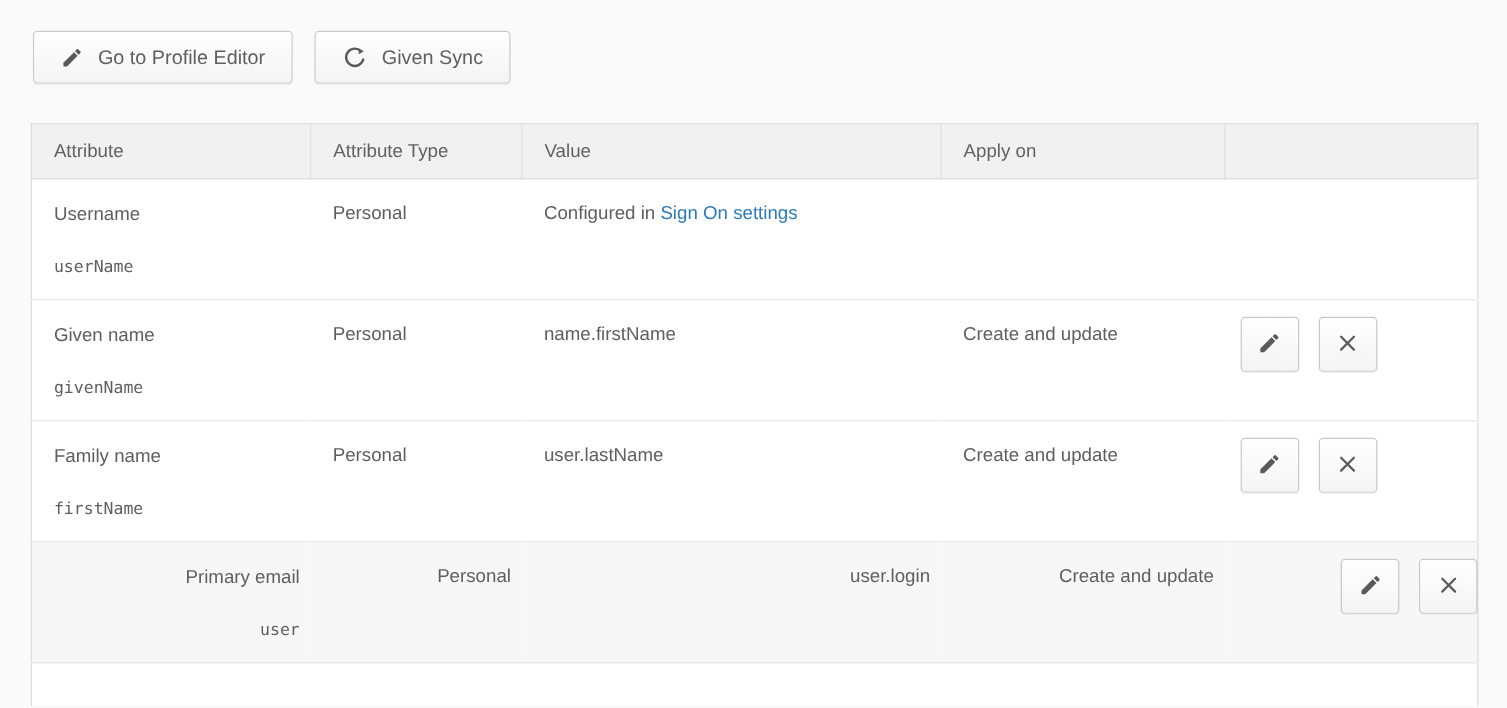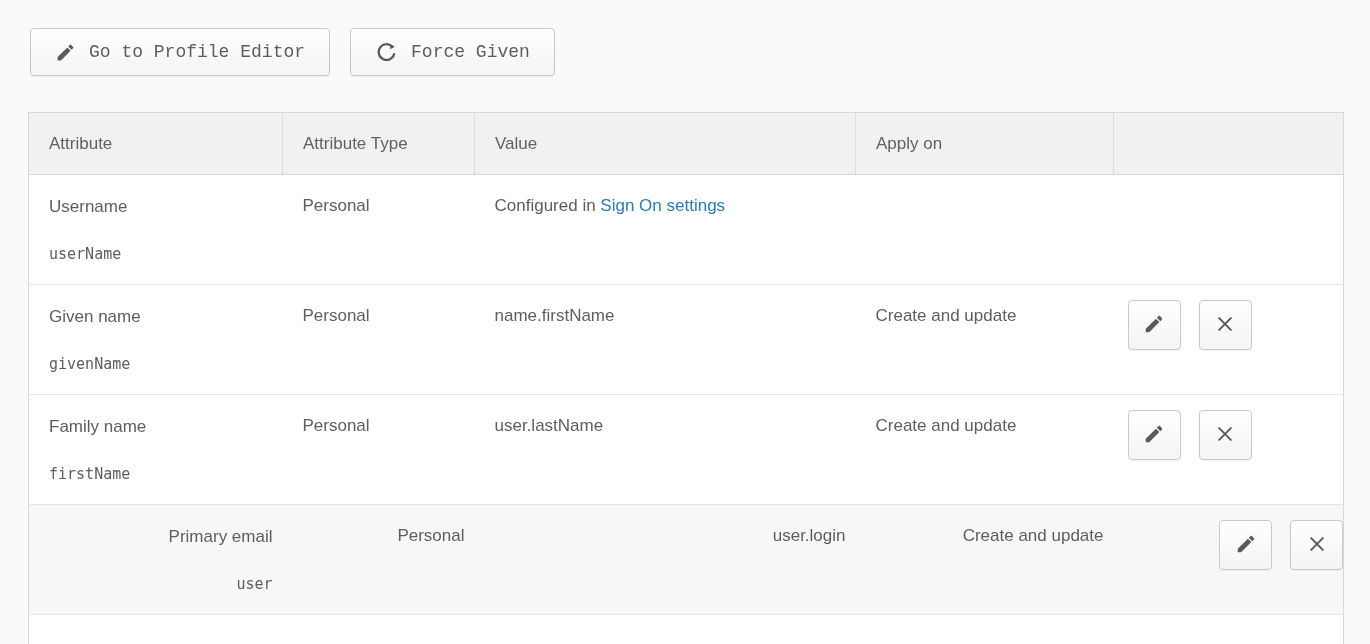--- a/index.html
+++ b/index.html
@@ -21,38 +21,38 @@
   .page{padding:28px 0 0 28px;}
 
   
   .toolbar{display:flex;gap:20px;margin-left:2px;}
   .btn{
     display:inline-flex;align-items:center;gap:13px;
     height:48px;padding:0 24px;
     background:linear-gradient(#ffffff,#f4f4f4);
     border:1px solid #c9c9c9;border-radius:4px;
     box-shadow:0 1px 1px rgba(0,0,0,0.06);
-    font-family:Liberation Mono, monospace;
+    font-family:Liberation Sans, sans-serif;
     font-size:18px;color:var(--text);
     cursor:pointer;white-space:nowrap;
   }
   .btn svg{display:block;}
 
   
   .table-wrap{margin-top:36px;}
   table{
     width:1315px;
     border-collapse:collapse;
     table-layout:fixed;
     background:#fff;
     border:1px solid var(--border);
     border-bottom:none;
   }
   thead th{
-    height:62px;
+    height:50px;
     background:var(--header-bg);
     font-weight:normal;
     font-size:17px;
     color:#616161;
     text-align:left;
     padding:0 0 0 20px;
     border-bottom:1px solid var(--border);
     border-right:1px solid #dcdcdc;
   }
   thead th:last-child{border-right:none;}
@@ -103,21 +103,21 @@
       <span>Go to Profile Editor</span>
     </button>
 
     <button class="btn">
       <span>
         <svg width="23" height="23" viewBox="0 0 24 24">
           <path d="M20 13.6 A8.2 8.2 0 1 1 17.9 5.8" fill="none" stroke="#5a5a5a" stroke-width="2.3" stroke-linecap="round"></path>
           <path fill="#5a5a5a" d="M15.6 3.2 L20.6 5.9 L15.9 8.6 Z"></path>
         </svg>
       </span>
-      <span>Force Given</span>
+      <span>Given Sync</span>
     </button>
   </div>
 
   <div class="table-wrap">
     <table>
       <colgroup>
         <col style="width:254px">
           <col style="width:192px">
           <col style="width:381px">
           <col style="width:258px">

